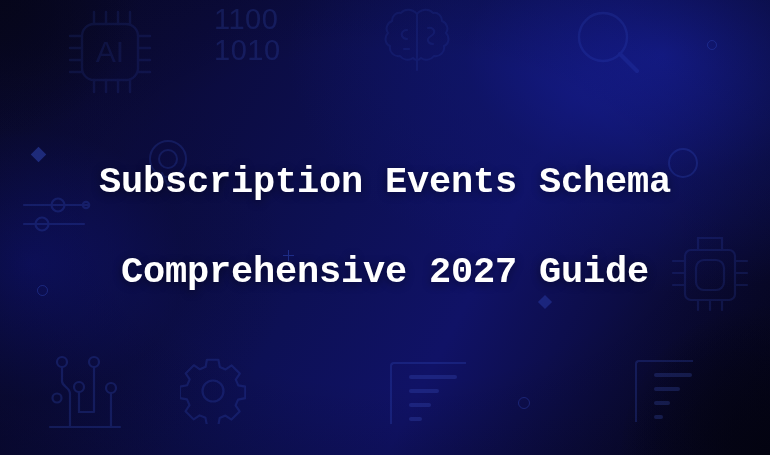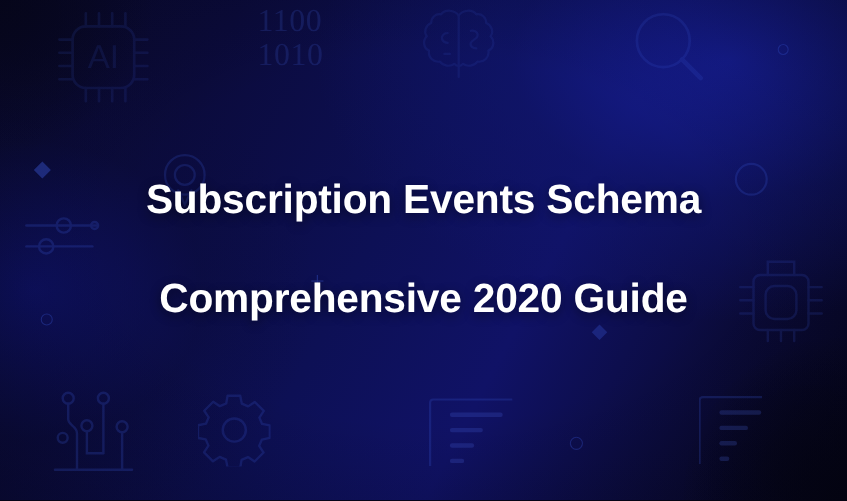--- a/index.html
+++ b/index.html
@@ -69,27 +69,26 @@
   }
   .deco {
     position: absolute;
     color: #3b5bdb;
   }
   .deco svg { display: block; width: 100%; height: 100%; }
   .deco svg [stroke] { stroke: currentColor; }
 
   .binary-text {
     position: absolute;
-    font-family: Liberation Serif, serif;
+    font-family: Liberation Sans, sans-serif;
     font-weight: 400;
     color: #3f5fd8;
     line-height: 1.08;
     letter-spacing: 0.5px;
     white-space: pre;
-    margin-left: 20px;
   }
 
   .dot {
     position: absolute;
     border-radius: 50%;
     border-style: solid;
     border-color: #3b5bdb;
   }
   .diamond {
     position: absolute;
@@ -134,21 +133,21 @@
     display: flex;
     align-items: center;
     justify-content: center;
     padding: 0 46px;
     box-sizing: border-box;
   }
   .title {
     margin: 0;
     text-align: center;
     color: #ffffff;
-    font-family: Liberation Sans, sans-serif;
+    font-family: Liberation Mono, monospace;
     font-weight: bold;
     font-size: 37px;
     line-height: 1.21;
     letter-spacing: -0.2px;
     text-shadow: 0 2px 10px rgba(0,0,0,0.45);
     max-width: 600px;
   }
 </style>
 </head>
 <body>
@@ -156,21 +155,21 @@
 <div id="banner">
 
   <div class="bg-base"></div>
   <div class="bg-glow-right"></div>
   <div class="bg-glow-left"></div>
   <div class="bg-vignette"></div>
   <div class="bg-darken-corners"></div>
 
   <div class="deco-layer">
 
-    <div class="deco" style="left:44px; top:2px; width:100px; height:100px; opacity:0.13;text-decoration:underline;">
+    <div class="deco" style="left:60px; top:2px; width:100px; height:100px; opacity:0.13;text-decoration:underline;">
       <svg viewBox="0 0 100 100" fill="none" stroke-width="2.4" stroke-linecap="round">
         <rect x="22" y="22" width="56" height="56" rx="12" stroke="#3b5bdb"></rect>
         <g stroke="#3b5bdb">
           <path d="M34 22V10M46 22V10M58 22V10M70 22V10"></path>
           <path d="M34 78v12M46 78v12M58 78v12M70 78v12"></path>
           <path d="M22 34H10M22 46H10M22 58H10M22 70H10"></path>
           <path d="M78 34h12M78 46h12M78 58h12M78 70h12"></path>
         </g>
         <text x="50" y="60" text-anchor="middle" fill="#3b5bdb" font-family="Liberation Sans, sans-serif" font-size="30" font-weight="400">AI</text>
       </svg>
@@ -277,17 +276,17 @@
     </div>
 
     <div class="dot" style="left:518px; top:397px; width:10px; height:10px; border-width:1.8px; opacity:0.30;"></div>
 
   </div>
 
   <div class="title-wrap">
     <h1 class="title">
       <span>Subscription Events Schema</span><br>
       <br>
-      <span>Comprehensive 2020 Guide</span>
+      <span>Comprehensive 2027 Guide</span>
     </h1>
   </div>
 
 </div>
 
 </body></html>

